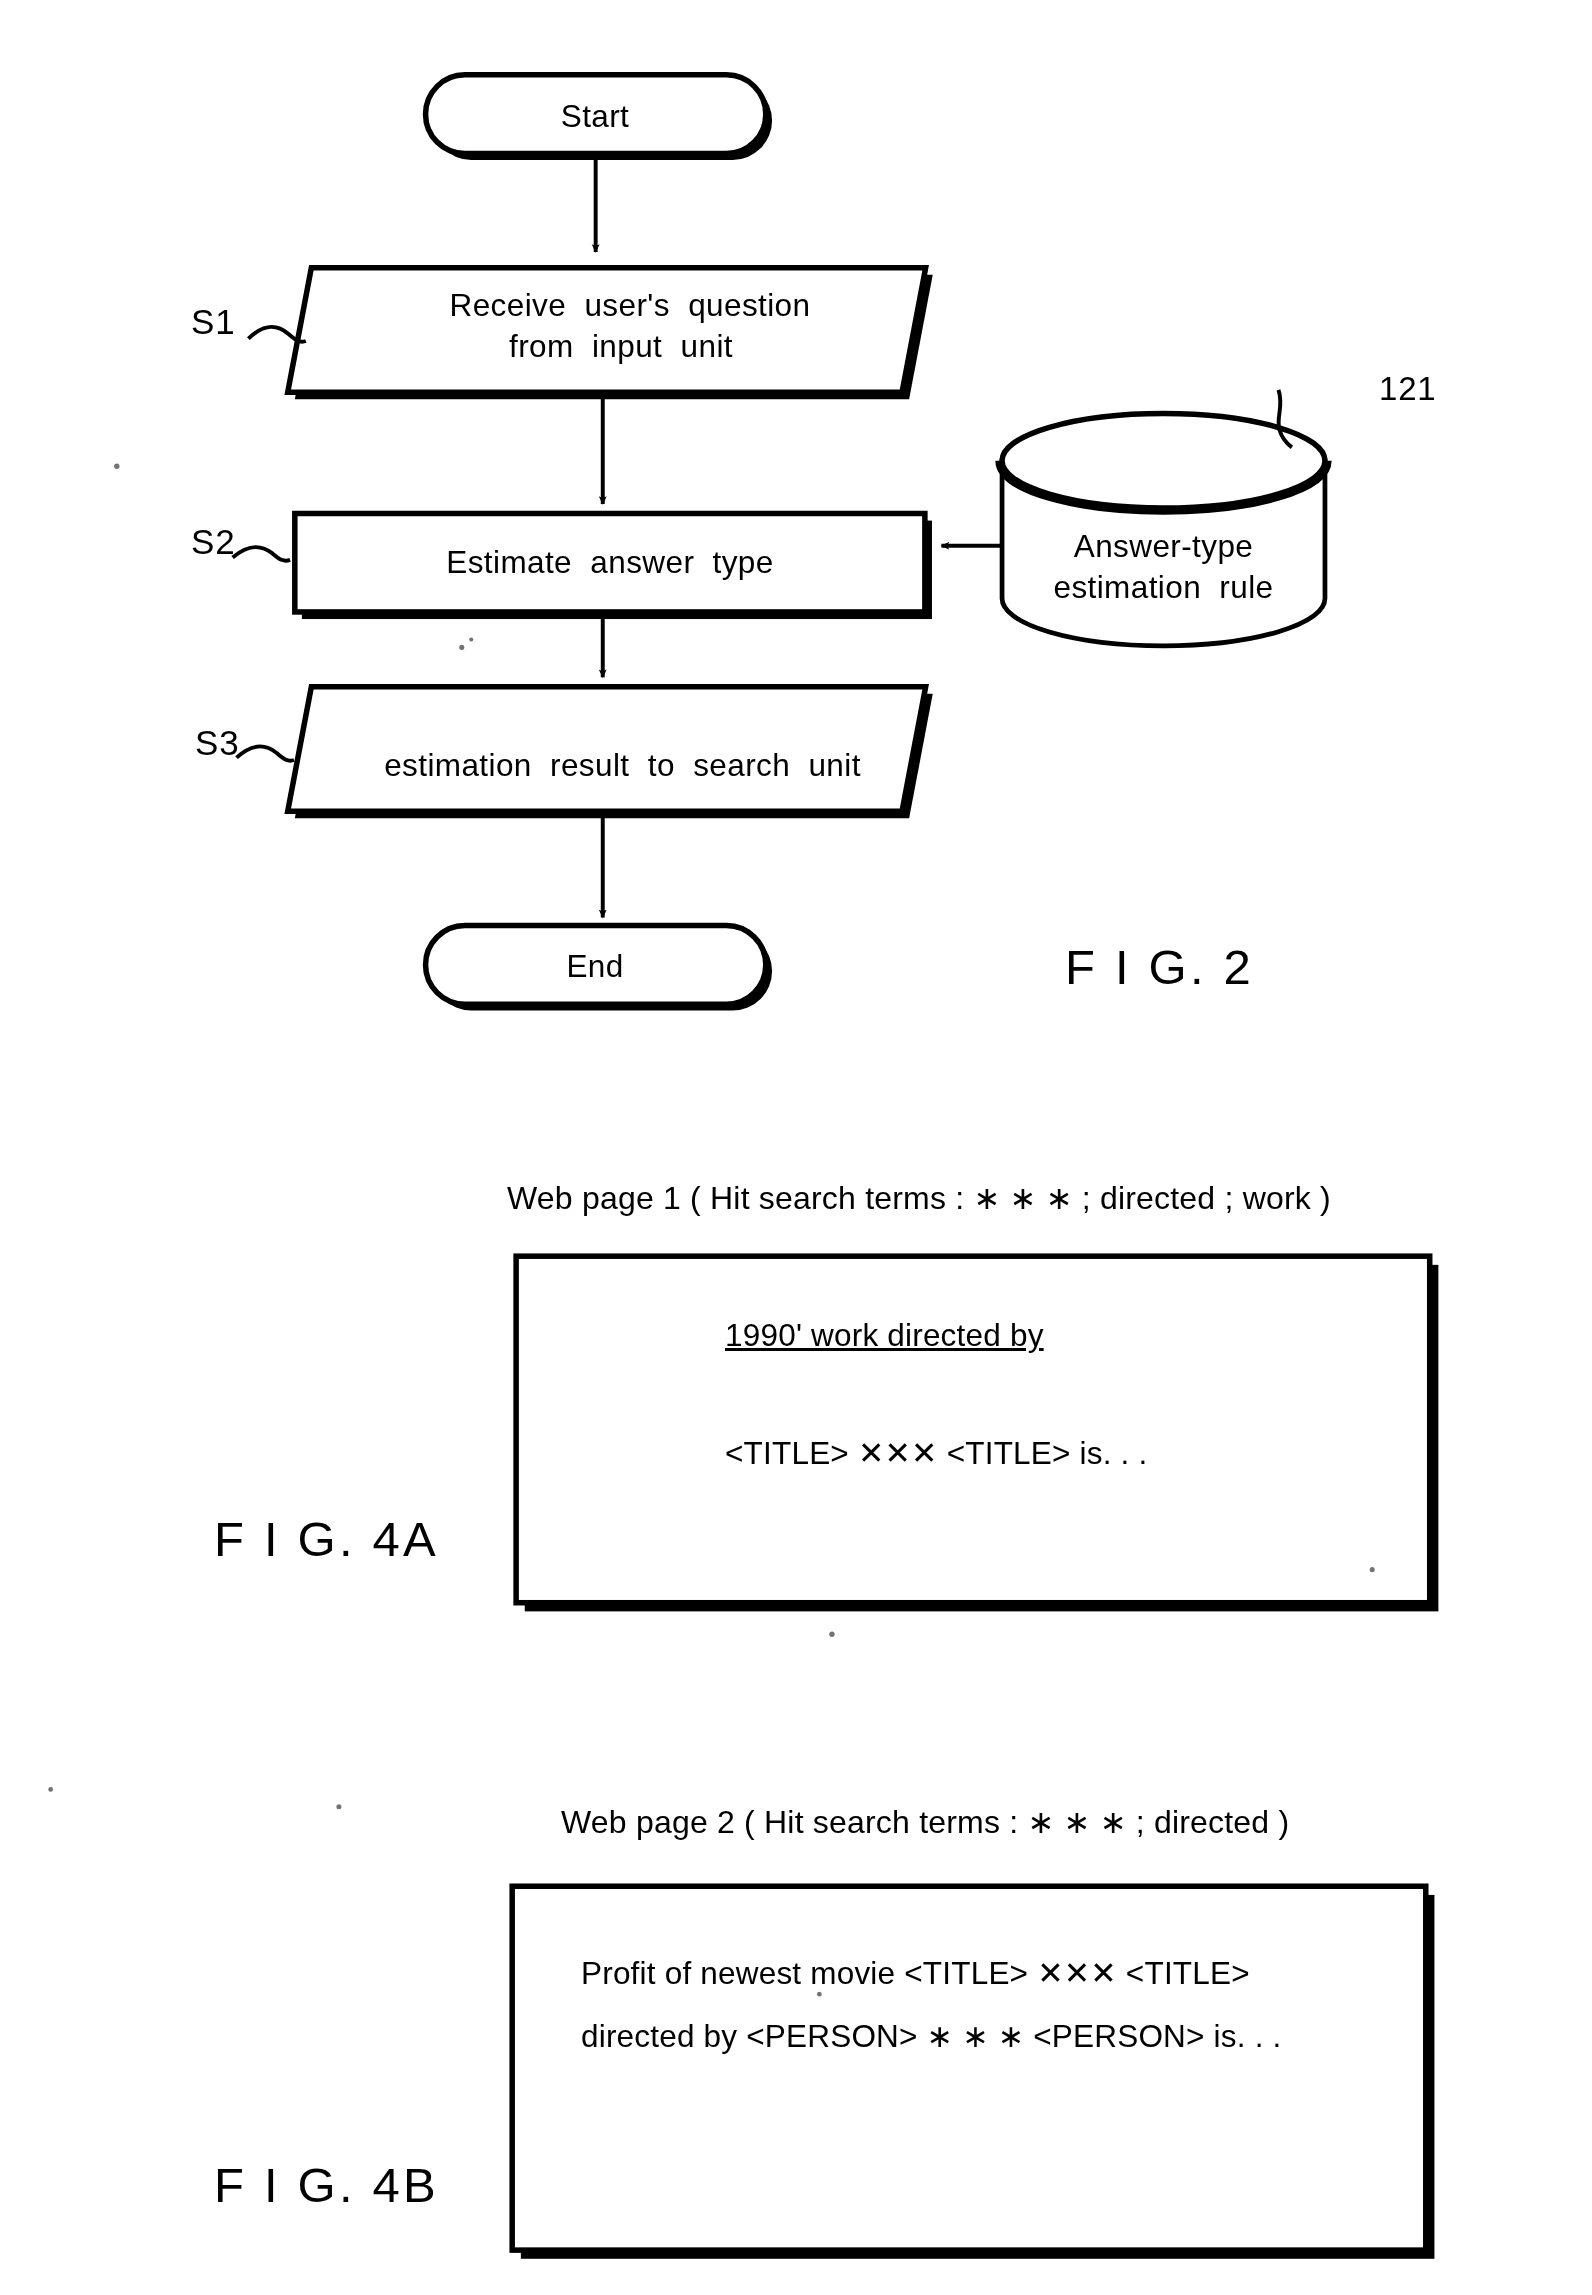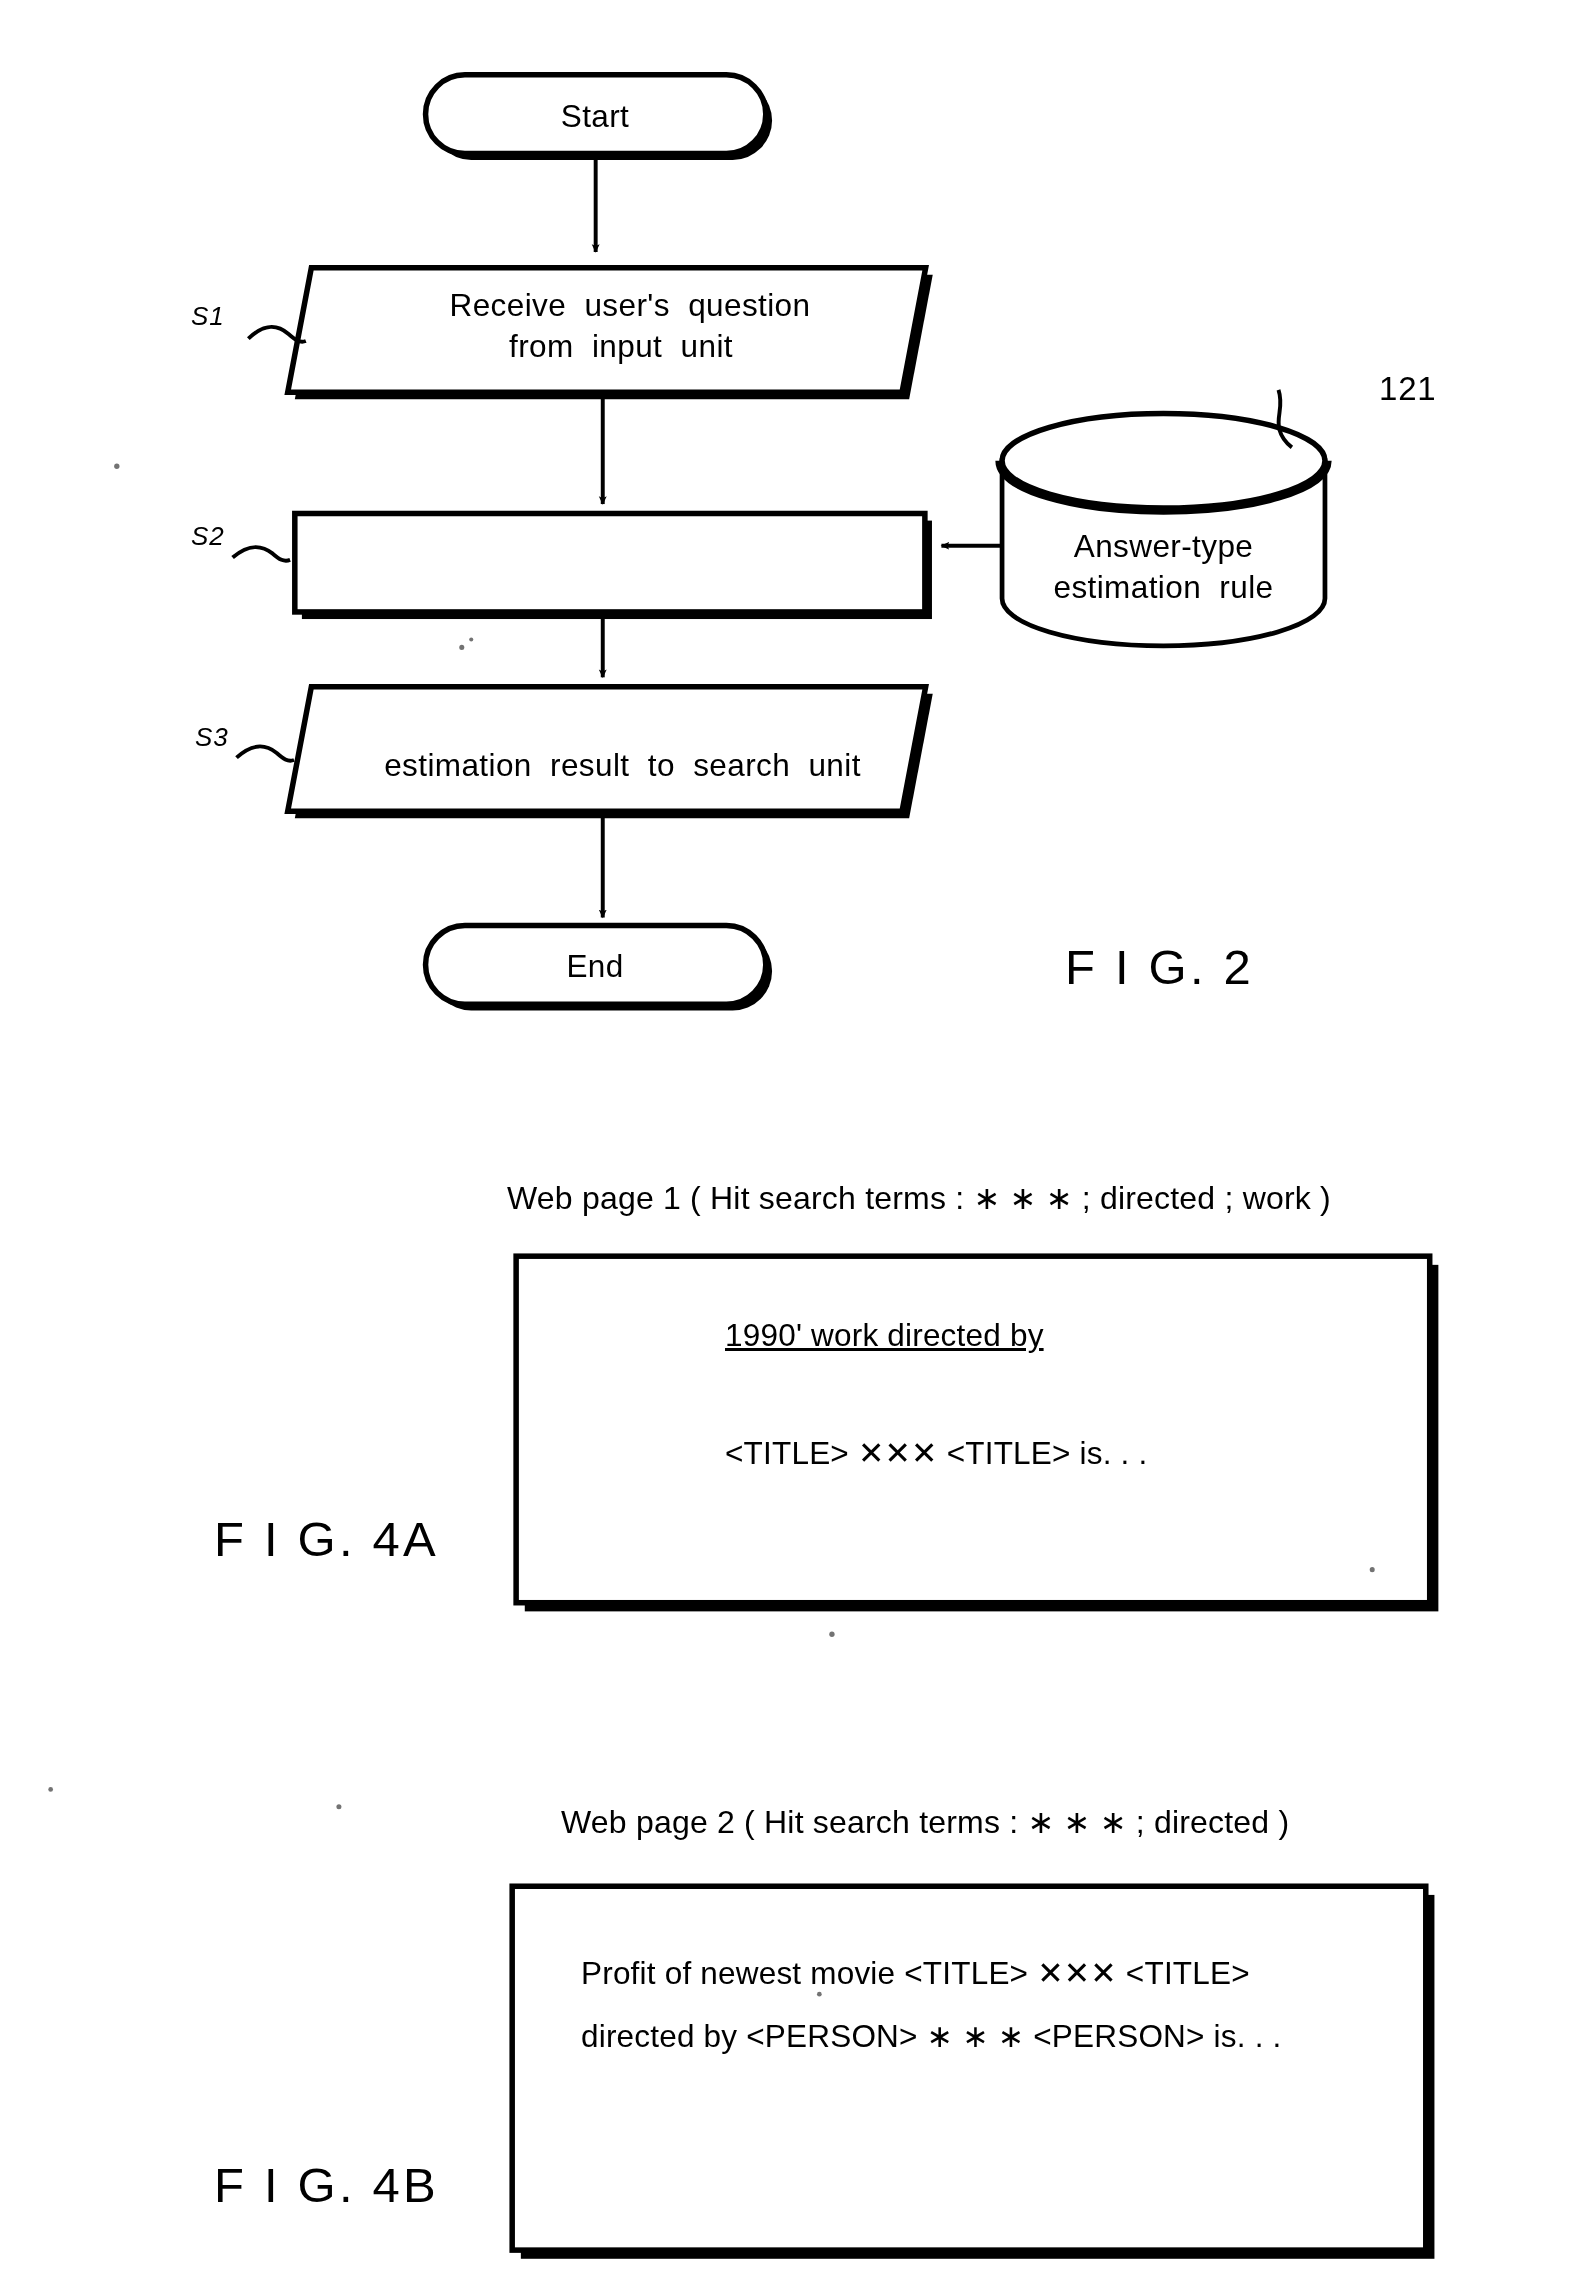--- a/index.html
+++ b/index.html
@@ -34,23 +34,22 @@
     font-family: "Liberation Sans", sans-serif;
     color: #000;
     line-height: 1.18;
   }
   .node-label {
     font-size: 31.5px;
     text-align: center;
     letter-spacing: 0.4px;
   }
   .step-label {
-    font-size: 26px;
+    font-size: 35px;
     letter-spacing: 0.8px;
-    font-style: italic;
   }
   .ref-label {
     font-size: 33px;
     letter-spacing: 0.8px;
   }
   .fig-label {
     font-size: 49px;
     letter-spacing: 3.2px;
   }
   .caption {
@@ -157,20 +156,21 @@
       <circle cx="1040" cy="2532" r="3.0"></circle>
       <circle cx="598" cy="812" r="2.6"></circle>
     </g>
   </svg>
 
   <div class="txt node-label center" style="left:425px; top:98px; width:340px;">Start</div>
 
   <div class="txt node-label" style="left:378px; top:287px; width:504px;">Receive  user's  question</div>
   <div class="txt node-label" style="left:369px; top:328px; width:504px;">from  input  unit</div>
 
+  <div class="txt node-label center" style="left:295px; top:544px; width:630px;">Estimate  answer  type</div>
 
   <div class="txt node-label" style="left:323px; top:747px; width:599px;">estimation  result  to  search  unit</div>
 
   <div class="txt node-label center" style="left:425px; top:948px; width:340px;">End</div>
 
   <div class="txt step-label" style="left:191px; top:301px;">S1</div>
   <div class="txt step-label" style="left:191px; top:521px;">S2</div>
   <div class="txt step-label" style="left:195px; top:722px;">S3</div>
 
   <div class="txt ref-label" style="left:1379px; top:370px;">121</div>

